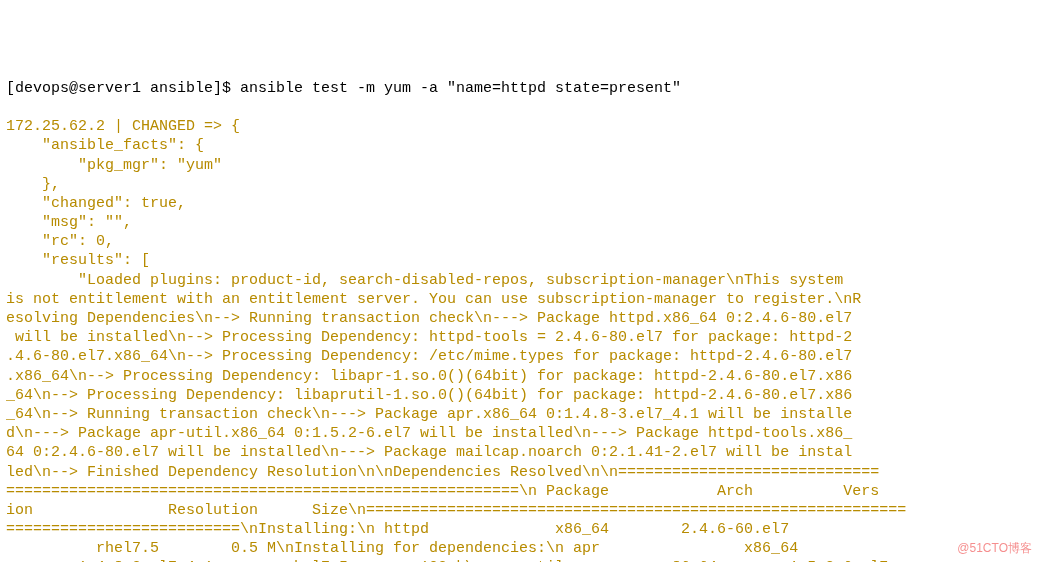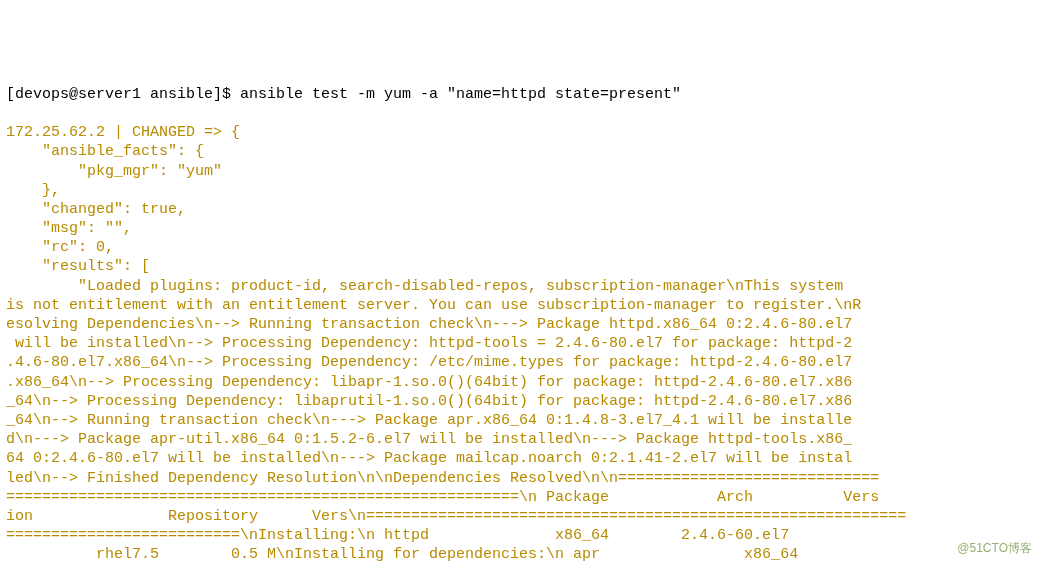--- a/index.html
+++ b/index.html
@@ -8,27 +8,27 @@
       font-size: 15px;
       line-height: 1.28;
       background: #ffffff;
       color: #000000;
       white-space: pre;
       padding: 2px 6px;
       overflow: hidden;
       width: 1042px;
       height: 562px;
     }
-    .prompt { color: #000000; margin-top: 6px; }
+    .prompt { color: #000000; }
     .output { color: #b78b00; }
     .watermark {
       position: absolute;
       right: 10px;
       bottom: 6px;
-      color: #4d7c0f;
+      color: #ef4444;
       font-size: 12px;
       font-family: Arial, sans-serif;
       opacity: 0.6;
     }
   </style>
 </head>
 <body>
 
 
 
@@ -46,21 +46,21 @@
 <span>esolving Dependencies\n--&gt; Running transaction check\n---&gt; Package httpd.x86_64 0:2.4.6-80.el7</span>
 <span> will be installed\n--&gt; Processing Dependency: httpd-tools = 2.4.6-80.el7 for package: httpd-2</span>
 <span>.4.6-80.el7.x86_64\n--&gt; Processing Dependency: /etc/mime.types for package: httpd-2.4.6-80.el7</span>
 <span>.x86_64\n--&gt; Processing Dependency: libapr-1.so.0()(64bit) for package: httpd-2.4.6-80.el7.x86</span>
 <span>_64\n--&gt; Processing Dependency: libaprutil-1.so.0()(64bit) for package: httpd-2.4.6-80.el7.x86</span>
 <span>_64\n--&gt; Running transaction check\n---&gt; Package apr.x86_64 0:1.4.8-3.el7_4.1 will be installe</span>
 <span>d\n---&gt; Package apr-util.x86_64 0:1.5.2-6.el7 will be installed\n---&gt; Package httpd-tools.x86_</span>
 <span>64 0:2.4.6-80.el7 will be installed\n---&gt; Package mailcap.noarch 0:2.1.41-2.el7 will be instal</span>
 <span>led\n--&gt; Finished Dependency Resolution\n\nDependencies Resolved\n\n=============================</span>
 <span>=========================================================\n Package            Arch          Vers</span>
-<span>ion               Repository      Vers\n============================================================</span>
+<span>ion               Resolution      Size\n============================================================</span>
 <span>==========================\nInstalling:\n httpd              x86_64        2.4.6-60.el7</span>
 <span>          rhel7.5        0.5 M\nInstalling for dependencies:\n apr                x86_64</span>
 <span>        1.4.8-3.el7_4.1        rhel7.5        103 k\n apr-util           x86_64        1.5.2-6.el7</span>
 
 
 <span></span></div>
 
 <div class="watermark">@51CTO博客</div>
 
 

